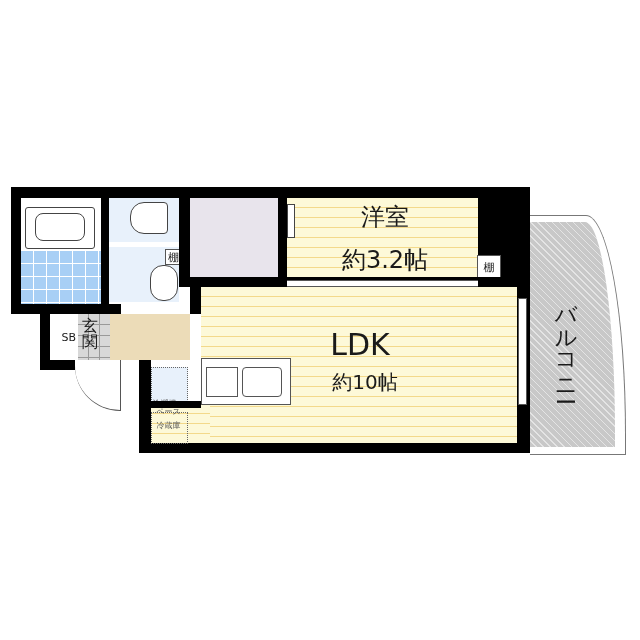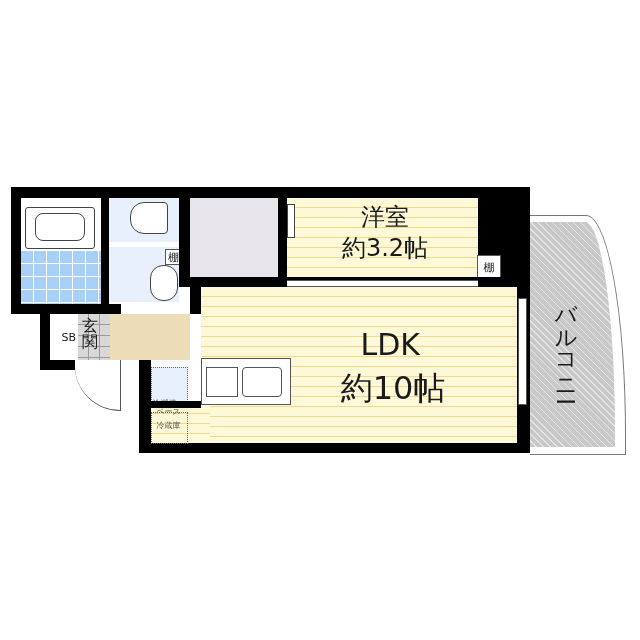--- a/index.html
+++ b/index.html
@@ -40,32 +40,32 @@
   <div class="tana" style="left:165px;top:249px;width:15px;height:14px;">
       <span>棚</span>
     </div>
   <div class="abs wall" style="left:179px;top:187px;width:11px;height:100px;"></div>
 
   <div class="abs" style="left:190px;top:198px;width:88px;height:79px;background:#e8e4ec;"></div>
   <div class="abs wall" style="left:278px;top:187px;width:9px;height:100px;"></div>
 
   <div class="abs stripes" style="left:287px;top:198px;width:191px;height:82px;"></div>
   <div class="lbl" style="left:320px;top:205px;width:130px;font-size:24px;">洋室</div>
-  <div class="lbl" style="left:310px;top:236px;width:150px;font-size:24px;">約3.2帖</div>
+  <div class="lbl" style="left:310px;top:248px;width:150px;font-size:24px;">約3.2帖</div>
   <div class="tana" style="left:477px;top:255px;width:22px;height:22px;">
       <span>棚</span>
     </div>
   <div class="abs" style="left:287px;top:204px;width:6px;height:32px;background:#fff;border:1px solid #444;"></div>
   <div class="abs wall" style="left:190px;top:277px;width:340px;height:10px;"></div>
   <div class="abs" style="left:287px;top:280px;width:191px;height:5px;background:#fff;border-top:1px solid #555;border-bottom:1px solid #555;"></div>
 
   <div class="abs stripes" style="left:201px;top:287px;width:316px;height:156px;"></div>
   <div class="abs stripes" style="left:150px;top:404px;width:60px;height:39px;"></div>
-  <div class="lbl" style="left:300px;top:330px;width:120px;font-size:30px;text-align:right;">LDK</div>
-  <div class="lbl" style="left:290px;top:372px;width:150px;font-size:32px;margin-left:28px;">約10帖</div>
+  <div class="lbl" style="left:300px;top:330px;width:120px;font-size:30px;">LDK</div>
+  <div class="lbl" style="left:290px;top:372px;width:150px;font-size:20px;">約10帖</div>
   <div class="abs" style="left:518px;top:298px;width:7px;height:105px;background:#fff;border:1px solid #555;"></div>
 
   <div class="abs" style="left:201px;top:358px;width:88px;height:45px;background:#fff;border:1px solid #555;">
     <div class="abs" style="left:4px;top:8px;width:30px;height:28px;border:1px solid #555;"></div>
     <div class="abs" style="left:40px;top:8px;width:38px;height:28px;border:1px solid #555;border-radius:4px;"></div>
   </div>
 
   <div class="abs" style="left:110px;top:314px;width:80px;height:46px;background:#ecdcb8;"></div>
   <div class="abs wall" style="left:190px;top:287px;width:11px;height:27px;"></div>
   <div class="abs" style="left:78px;top:314px;width:32px;height:46px;background-color:#d8d8d8;background-image:repeating-linear-gradient(to right,transparent 0,transparent 10px,#999 10px,#999 11px),repeating-linear-gradient(to bottom,transparent 0,transparent 10px,#999 10px,#999 11px);"></div>

